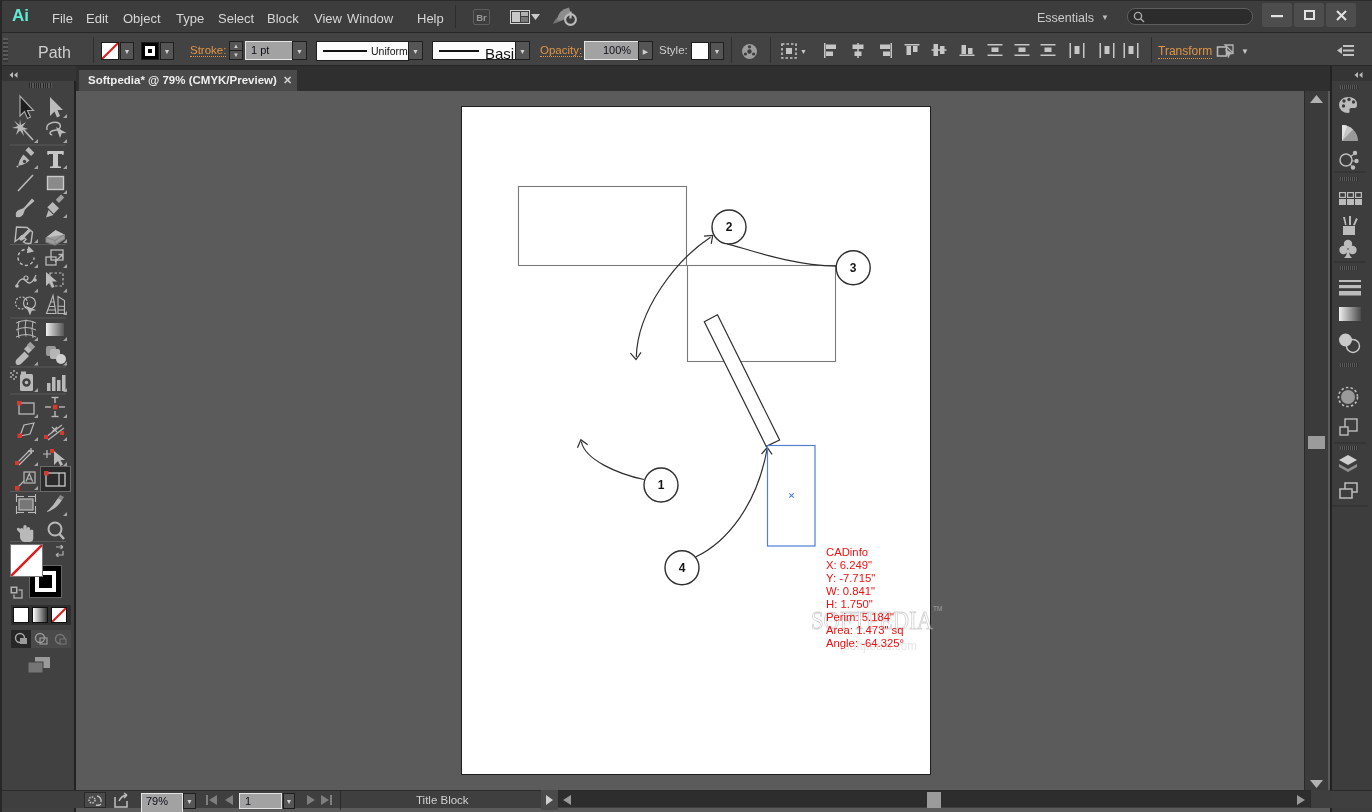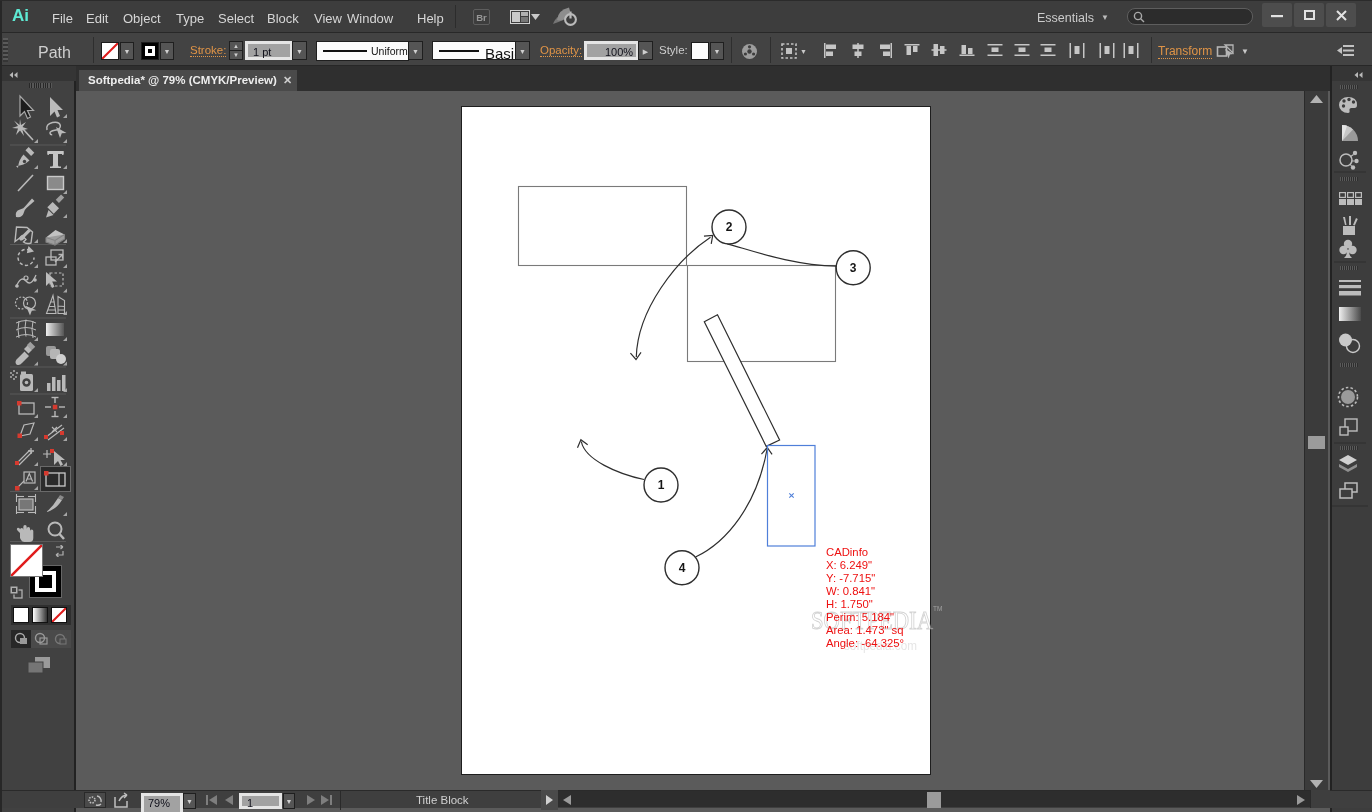--- a/index.html
+++ b/index.html
@@ -11,21 +11,21 @@
   #controlbar{left:0;top:33px;width:1372px;height:33px;background:#434343;border-bottom:1px solid #272727;box-sizing:border-box;}
   #tabrow{left:0;top:66px;width:1372px;height:25px;background:#2f2f2f;}
   #toolhead{left:0;top:66px;width:76px;height:15px;background:#353535;}
   #tab{left:79px;top:70px;width:218px;height:21px;background:#4a4a4a;color:#ededed;font-size:11.5px;font-weight:bold;}
   #toolbar{left:0;top:81px;width:76px;height:731px;background:#414141;border-right:2px solid #222;box-sizing:border-box;}
   #artboard{left:461px;top:106px;width:470px;height:669px;background:#fff;border:1px solid #1e1e1e;box-sizing:border-box;}
   #vscroll{left:1304px;top:91px;width:24px;height:699px;background:#3b3b3b;border-left:1px solid #2a2a2a;box-sizing:border-box;}
   #panelstrip{left:1330px;top:66px;width:42px;height:746px;background:#3d3d3d;border-left:2px solid #222;box-sizing:border-box;}
   #statusbar{left:0px;top:790px;width:1372px;height:18px;background:#3f3f3f;border-top:1px solid #2a2a2a;box-sizing:border-box;}
   #hscroll{left:558px;top:791px;width:752px;height:16px;background:#2d2d2d;}
-  .grayfield{position:absolute;background:#a2a2a2;border:3px solid #e5e5e5;box-sizing:border-box;color:#10101a;font-size:11px;}
+  .grayfield{position:absolute;background:#a2a2a2;border:1px solid #e5e5e5;box-sizing:border-box;color:#10101a;font-size:11px;}
   .dropbtn{position:absolute;background:#555555;border:1px solid #1f1f1f;box-sizing:border-box;color:#cfcfcf;text-align:center;}
   .whitecombo{position:absolute;background:#fbfbfb;border:1px solid #1f1f1f;box-sizing:border-box;color:#111;font-size:11px;}
   .olink{position:absolute;color:#e09447;font-size:11.5px;border-bottom:1px dotted #e09447;}
   .sep{position:absolute;width:1px;background:#2e2e2e;}
   .lbl{position:absolute;color:#cfcfcf;font-size:11.5px;}
   .winbtn{position:absolute;top:3px;width:30px;height:24px;background:#4d4d4d;color:#e6e6e6;text-align:center;border-radius:2px;}
 </style>
 </head>
 <body>
 

